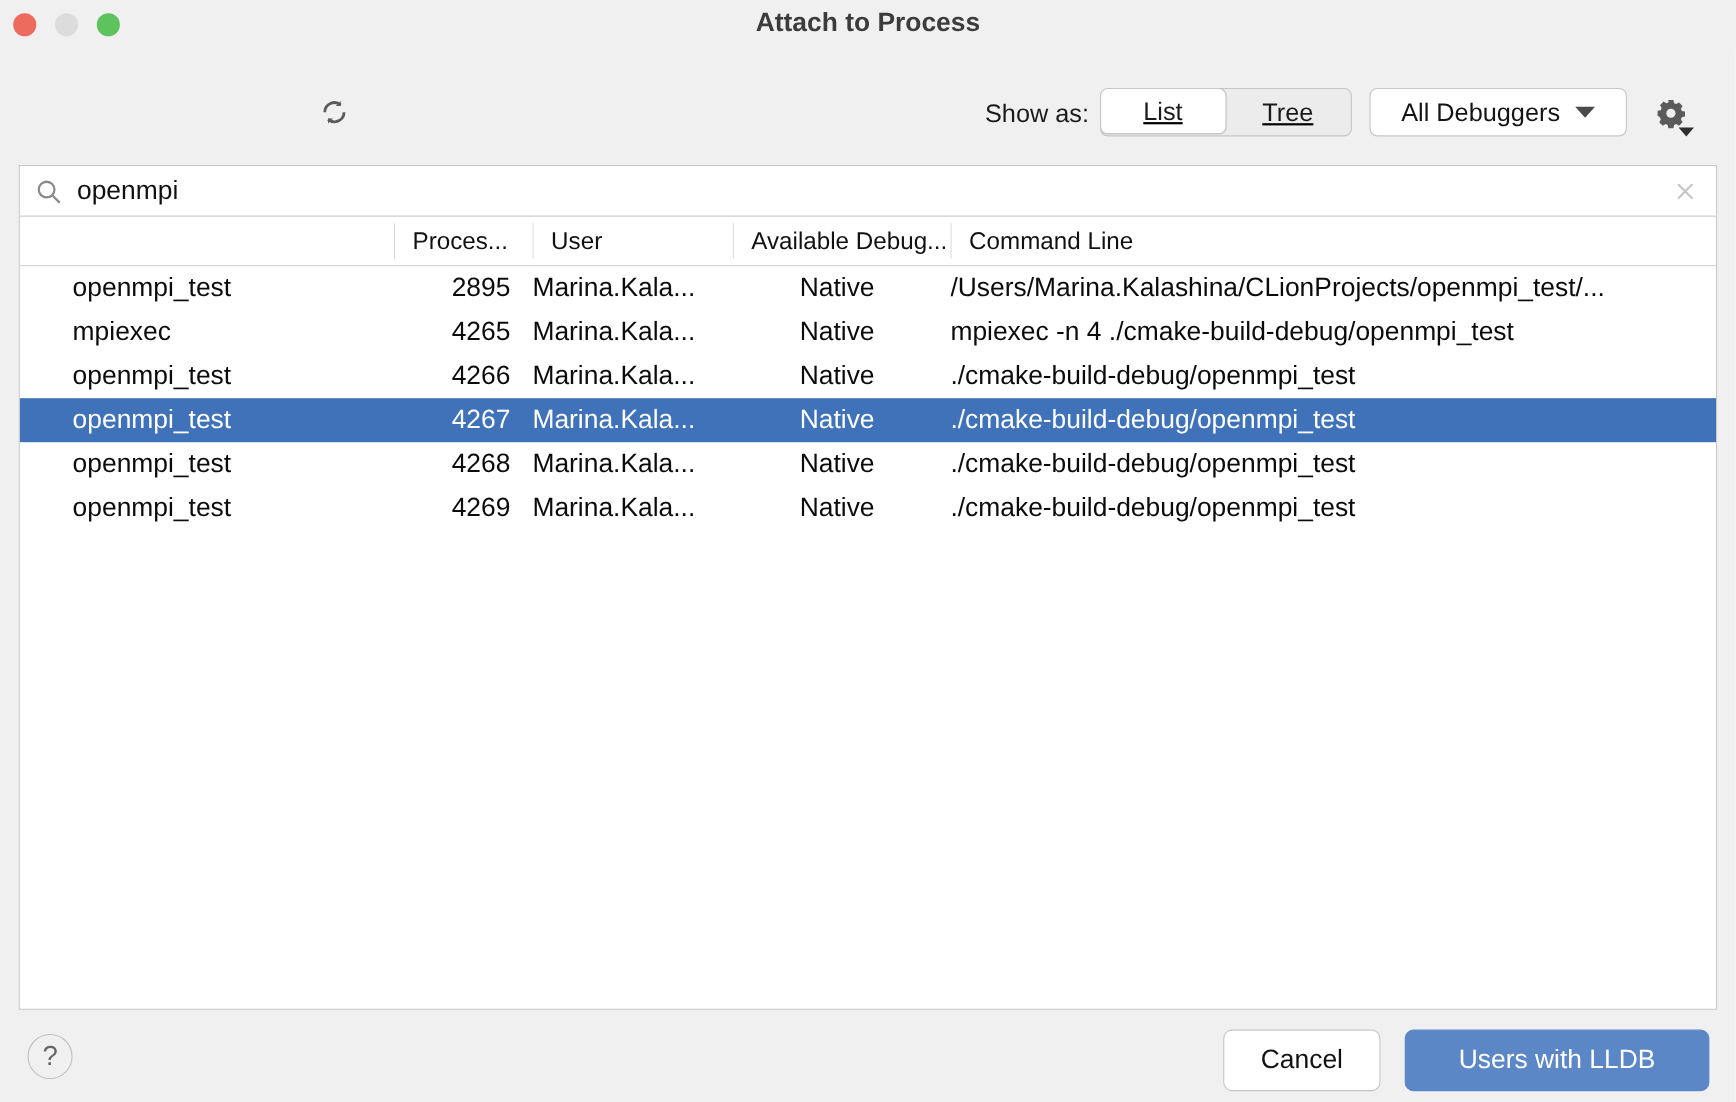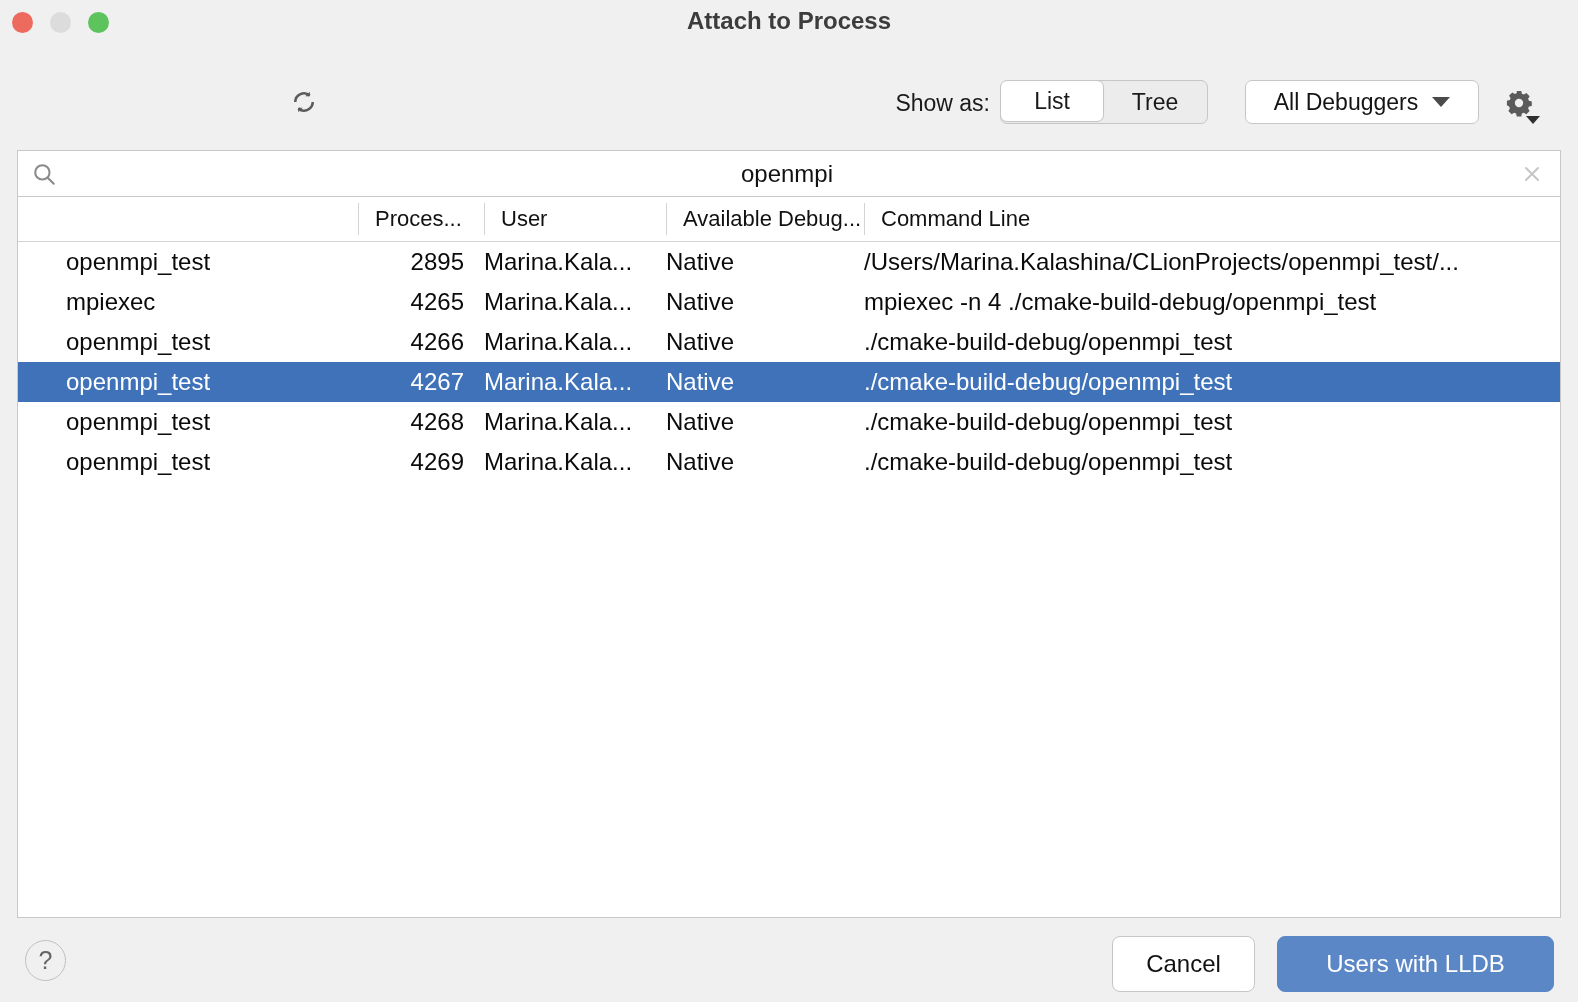--- a/index.html
+++ b/index.html
@@ -108,21 +108,21 @@
 
   .showas-label {
     position: absolute;
     right: 588px;
     top: 10px;
     font-size: 23px;
     color: #1a1a1a;
     white-space: nowrap;
   }
 
-  #list-tree { left: 1000px; top: 0px; width: 208px; }
+  #list-tree { left: 1000px; top: 0px; width: 229px; text-decoration: underline; }
   #list-tree .seg { width: 114.5px; }
 
   .dropdown {
     position: absolute;
     left: 1245px;
     top: 0px;
     width: 234px;
     height: 44px;
     box-sizing: border-box;
     background: #ffffff;
@@ -177,21 +177,20 @@
   }
   .search-input {
     flex: 1;
     border: none;
     outline: none;
     font-family: "Liberation Sans", sans-serif;
     font-size: 24px;
     color: #111;
     background: transparent;
     padding: 0;
-    text-align: center;
   }
   .clear-btn {
     width: 56px;
     display: flex;
     align-items: center;
     justify-content: center;
     cursor: default;
   }
 
   
@@ -251,21 +250,21 @@
     line-height: 40px;
     font-size: 24px;
     color: #0b0b0b;
     white-space: nowrap;
     overflow: hidden;
     box-sizing: border-box;
   }
   .c-exec { left: 48px;  width: 300px; text-align: left; }
   .c-pid  { left: 340px; width: 106px; text-align: right; }
   .c-user { left: 466px; width: 170px; text-align: left; }
-  .c-dbg  { left: 648px; width: 190px; text-align: left; }
+  .c-dbg  { left: 648px; width: 190px; text-align: center; }
   .c-cmd  { left: 846px; width: 690px; text-align: left; }
 
   
   .footer {
     position: absolute;
     left: 0;
     top: 918px;
     width: 1578px;
     height: 84px;
   }

